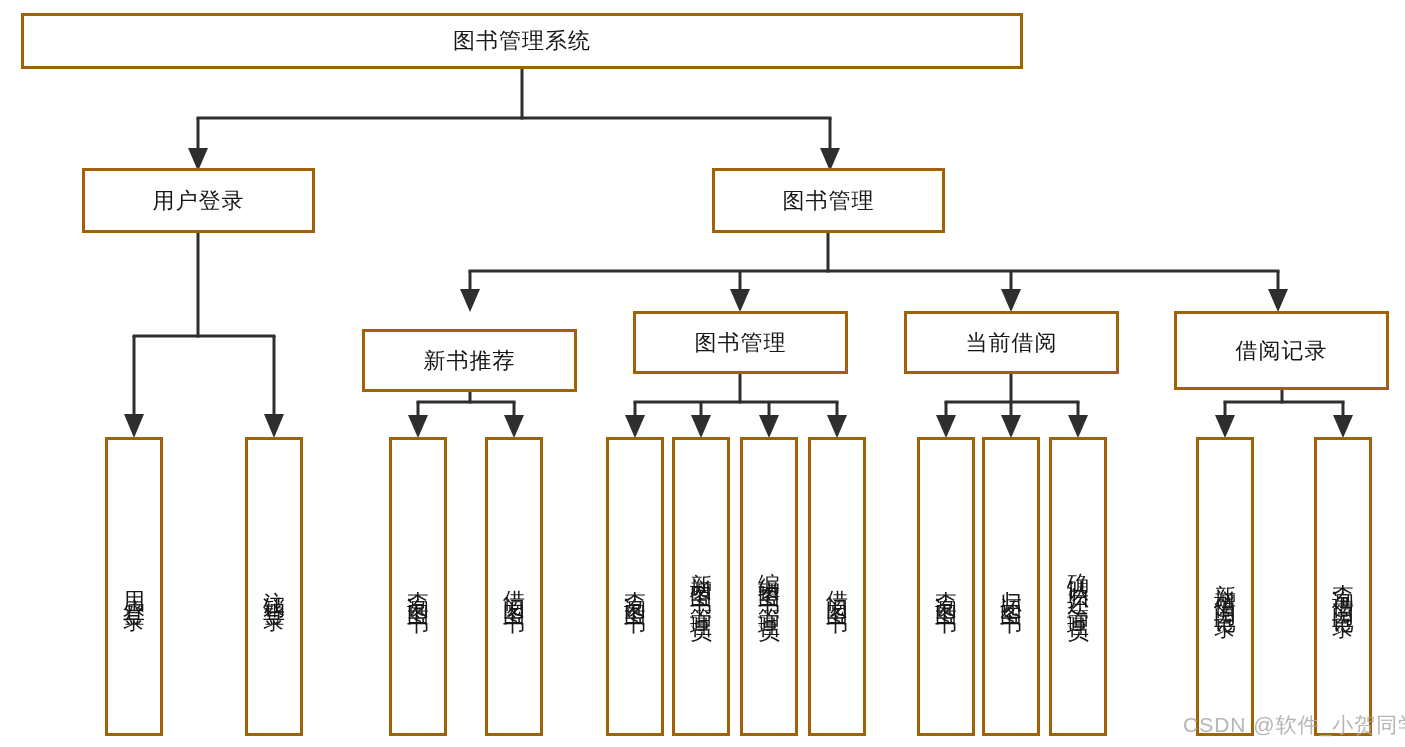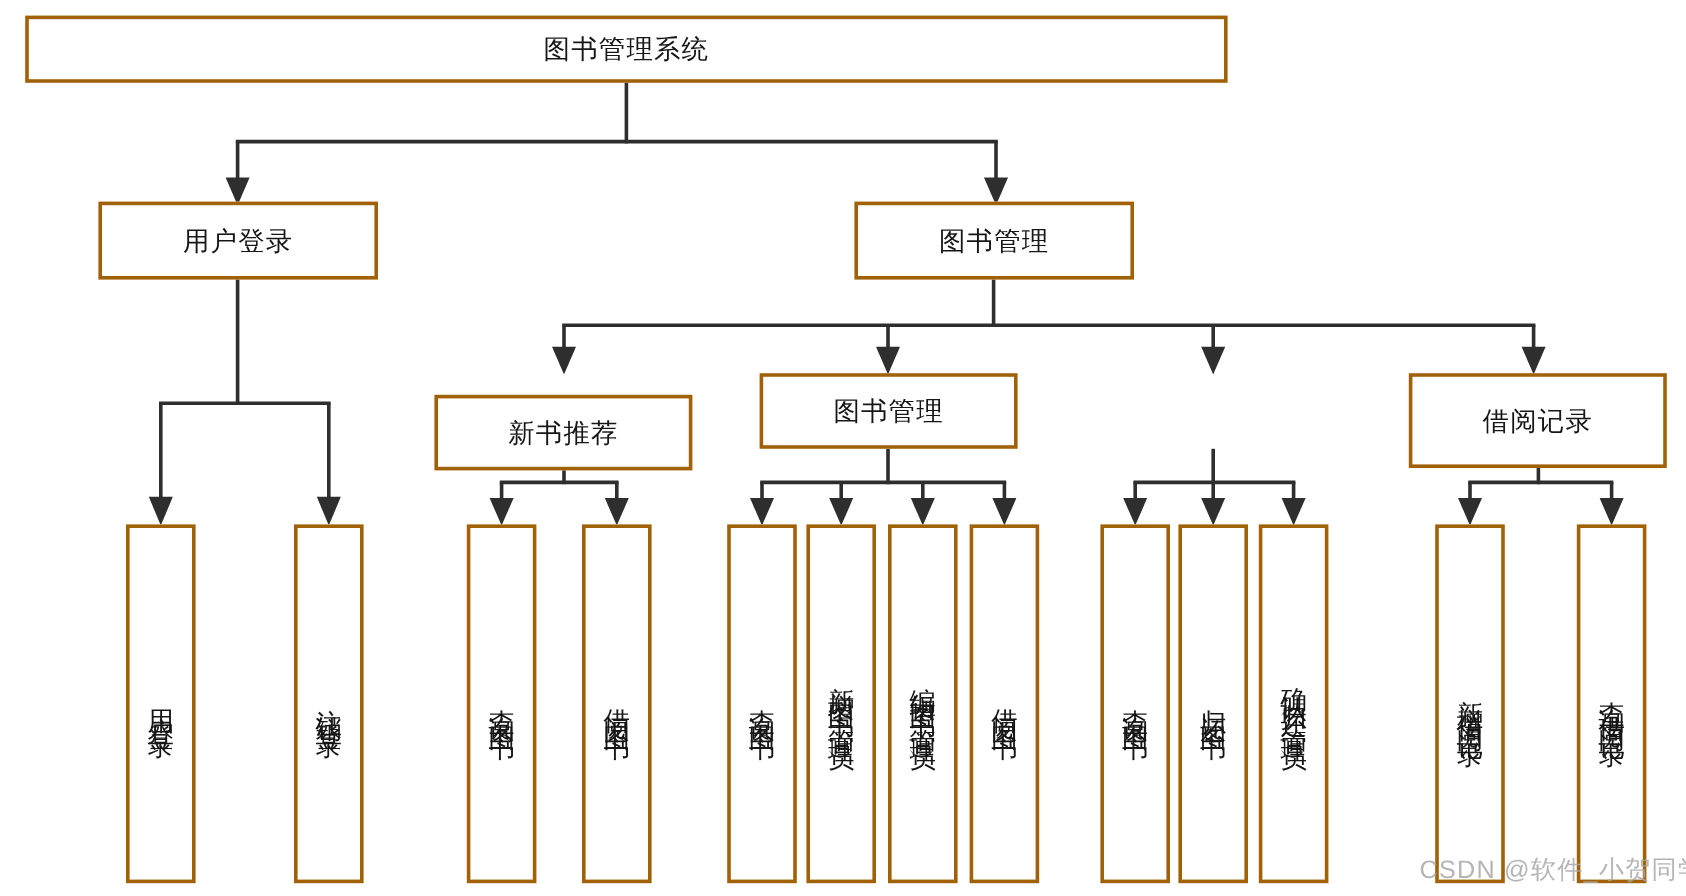--- a/index.html
+++ b/index.html
@@ -106,20 +106,21 @@
     </g>
   </svg>
 
   <div class="box h" style="left:21px;top:13px;width:1002px;height:56px">图书管理系统</div>
 
   <div class="box h" style="left:82px;top:168px;width:233px;height:65px">用户登录</div>
   <div class="box h" style="left:712px;top:168px;width:233px;height:65px">图书管理</div>
 
   <div class="box h" style="left:362px;top:329px;width:215px;height:63px">新书推荐</div>
   <div class="box h" style="left:633px;top:311px;width:215px;height:63px">图书管理</div>
+  <div class="box h" style="left:904px;top:311px;width:215px;height:63px">当前借阅</div>
   <div class="box h" style="left:1174px;top:311px;width:215px;height:79px">借阅记录</div>
 
   <div class="box v" style="left:105px;top:437px;width:58px;height:299px">用户登录</div>
   <div class="box v" style="left:245px;top:437px;width:58px;height:299px">注销登录</div>
 
   <div class="box v" style="left:389px;top:437px;width:58px;height:299px">查询图书</div>
   <div class="box v" style="left:485px;top:437px;width:58px;height:299px">借阅图书</div>
 
   <div class="box v" style="left:606px;top:437px;width:58px;height:299px">查询图书</div>
   <div class="box v" style="left:672px;top:437px;width:58px;height:299px">新增图书（管理员）</div>

